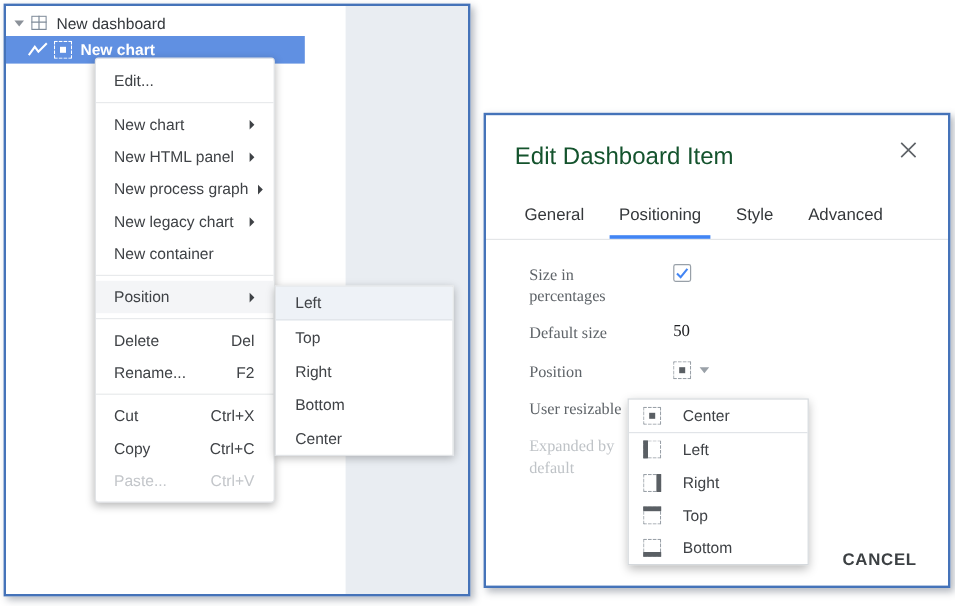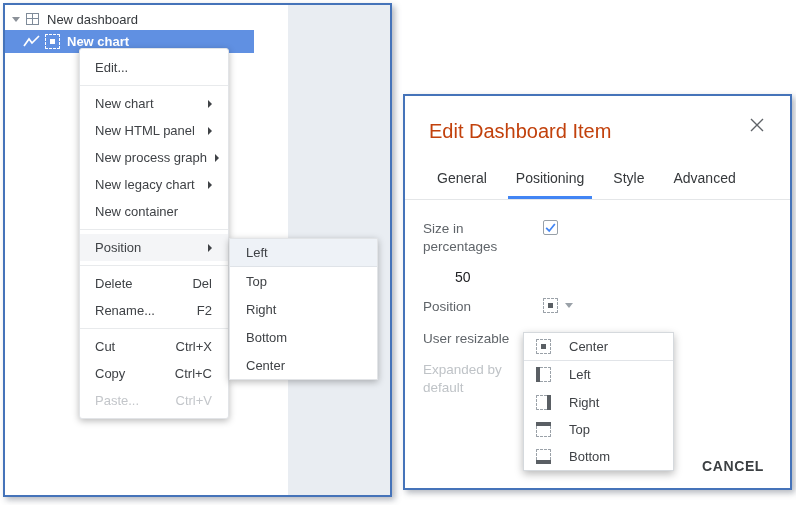--- a/index.html
+++ b/index.html
@@ -44,28 +44,28 @@
   .arrow-right-icon { width:0; height:0; border-top:4px solid transparent; border-bottom:4px solid transparent; border-left:4px solid #3f4246; margin-left:8px; }
   .mi.open-sub { background:#f4f5f7; }
   .mi.disabled .mi-label, .mi.disabled .mi-shortcut { color:#c3c6ca; }
 
   .submenu { left:229px; top:238px; width:149px; z-index:50; border-radius:0; }
   .smi { height:28px; display:flex; align-items:center; padding:0 14px 0 16px; }
   .smi.hover { background:#eef2f7; border-bottom:1px solid #dfe3e8; }
 
   
   .dlg-header { position:relative; padding:24px 24px 14px; }
-  .dlg-title { font-size:20px; color:#c2410c; }
+  .dlg-title { font-size:20px; color:#14532d; }
   .close-icon { position:absolute; right:20px; top:16px; width:26px; height:26px; display:flex; align-items:center; justify-content:center; cursor:pointer; }
 
   .tabs { display:flex; padding:0 24px; border-bottom:1px solid #e4e6e8; }
   .tab { padding:13px 8px 10px; margin-right:13px; font-size:14px; color:#35383b; border-bottom:3px solid transparent; cursor:pointer; }
   .tab.active { border-bottom-color:#4285f4; }
 
-  .dlg-body { padding:20px 24px 0 18px; }
+  .dlg-body { padding:20px 24px 0 36px;font-family:Liberation Serif, serif; }
   .frow { display:flex; align-items:flex-start; margin-bottom:13px; }
   .flabel { width:88px; flex:0 0 auto; font-size:13.5px; line-height:1.35; color:#5f6469; }
   .fctrl { margin-left:32px; font-size:14px; color:#202124; display:flex; align-items:center; }
   .flabel.disabled { color:#bfc3c7; }
 
   .checkbox { width:15px; height:15px; border:1px solid #98a0a8; border-radius:2px; display:flex; align-items:center; justify-content:center; background:#fff; cursor:pointer; }
   .pos-trigger { display:inline-flex; align-items:center; gap:7px; cursor:pointer; }
   .caret-down { width:0; height:0; border-left:4.5px solid transparent; border-right:4.5px solid transparent; border-top:5px solid #9aa1a8; }
 
   .dlg-footer { position:absolute; right:26px; bottom:14px; display:flex; gap:42px; z-index:1; }
@@ -202,20 +202,21 @@
         <div class="flabel">Size in percentages</div>
         <div class="fctrl">
           <span class="checkbox">
             <svg width="13" height="13" viewBox="0 0 15 15">
                 <polyline points="2.5,8 6,11.5 12.5,3.5" fill="none" stroke="#4285f4" stroke-width="2"></polyline>
               </svg>
           </span>
         </div>
       </div>
       <div class="frow">
+        <div class="flabel">Default size</div>
         <div class="fctrl">50</div>
       </div>
       <div class="frow">
         <div class="flabel">Position</div>
         <div class="fctrl">
           <span class="pos-trigger">
             <span class="pos-ic pos-center">
                 <i></i>
               </span>
             <span class="caret-down"></span>

